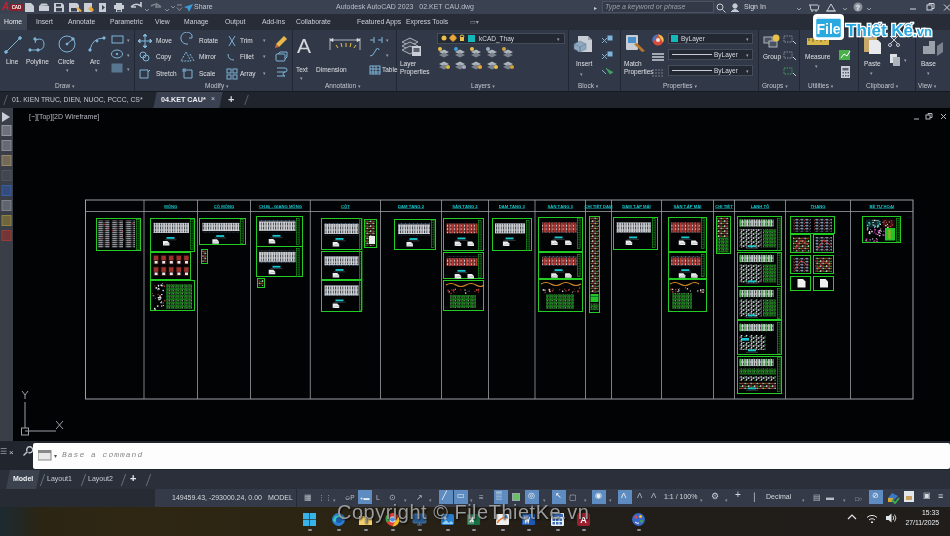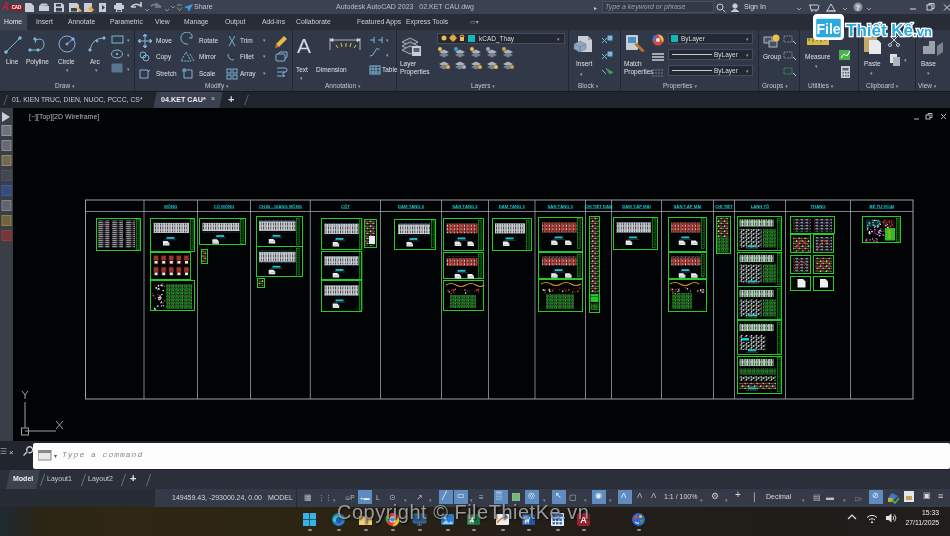--- a/index.html
+++ b/index.html
@@ -433,21 +433,21 @@
 <svg class="abs" style="left:21px;top:446px" width="12" height="12" viewBox="0 0 12 12">
 <path d="M2.5 9.5 L6.5 5.5 M6 5 a3 3 0 1 1 1.5 1.5" stroke="#c6cbd3" fill="none" stroke-width="1.4"></path>
     <path d="M9 2.5 l-1.5 1.5 1.5 1.5 1.5 -1.5" fill="#21252e" stroke="none"></path>
 </svg>
 <div class="abs" style="left:33px;top:443px;width:917px;height:26px;background:#fdfdfd;border-radius:2px"></div>
 <svg class="abs" style="left:38px;top:450px" width="22" height="12" viewBox="0 0 22 12">
 <rect x="0" y="0" width="13" height="10" fill="#e8e8e8" stroke="#888" stroke-width="1"></rect>
 <rect x="0" y="0" width="13" height="3" fill="#888"></rect>
 <text x="16" y="8" font-size="6" fill="#555">▾</text>
 </svg>
-<div class="abs" style="left:62px;top:450px;color:#8a8a8a;font-size:8px;font-style:italic;font-family:'Liberation Mono',monospace;letter-spacing:1px">Type a command</div>
+<div class="abs" style="left:62px;top:450px;color:#8a8a8a;font-size:8px;font-style:italic;font-family:'Liberation Mono',monospace;letter-spacing:1px">Base a command</div>
 <div class="abs" style="left:0;top:470px;width:950px;height:19px;background:#2a2f3a"></div>
 <div class="abs" style="left:8px;top:470px;width:30px;height:19px;background:#3c434f;transform:skewX(-12deg)"></div>
 <div class="abs" style="left:13px;top:475px;color:#f0f2f4;font-size:7px;font-weight:bold">Model</div>
 <div class="abs" style="left:47px;top:475px;color:#c6cbd3;font-size:7px">Layout1</div>
 <div class="abs" style="left:88px;top:475px;color:#c6cbd3;font-size:7px">Layout2</div>
 <div class="abs" style="left:130px;top:472px;color:#e6e9ec;font-size:11px;font-weight:bold">+</div>
 <div class="abs" style="left:41.5px;top:474px;width:1px;height:12px;background:#6a7078;transform:skewX(-20deg)"></div>
 <div class="abs" style="left:82.5px;top:474px;width:1px;height:12px;background:#6a7078;transform:skewX(-20deg)"></div>
 <div class="abs" style="left:122.5px;top:474px;width:1px;height:12px;background:#6a7078;transform:skewX(-20deg)"></div>
 <div class="abs" style="left:147.5px;top:474px;width:1px;height:12px;background:#6a7078;transform:skewX(-20deg)"></div>

